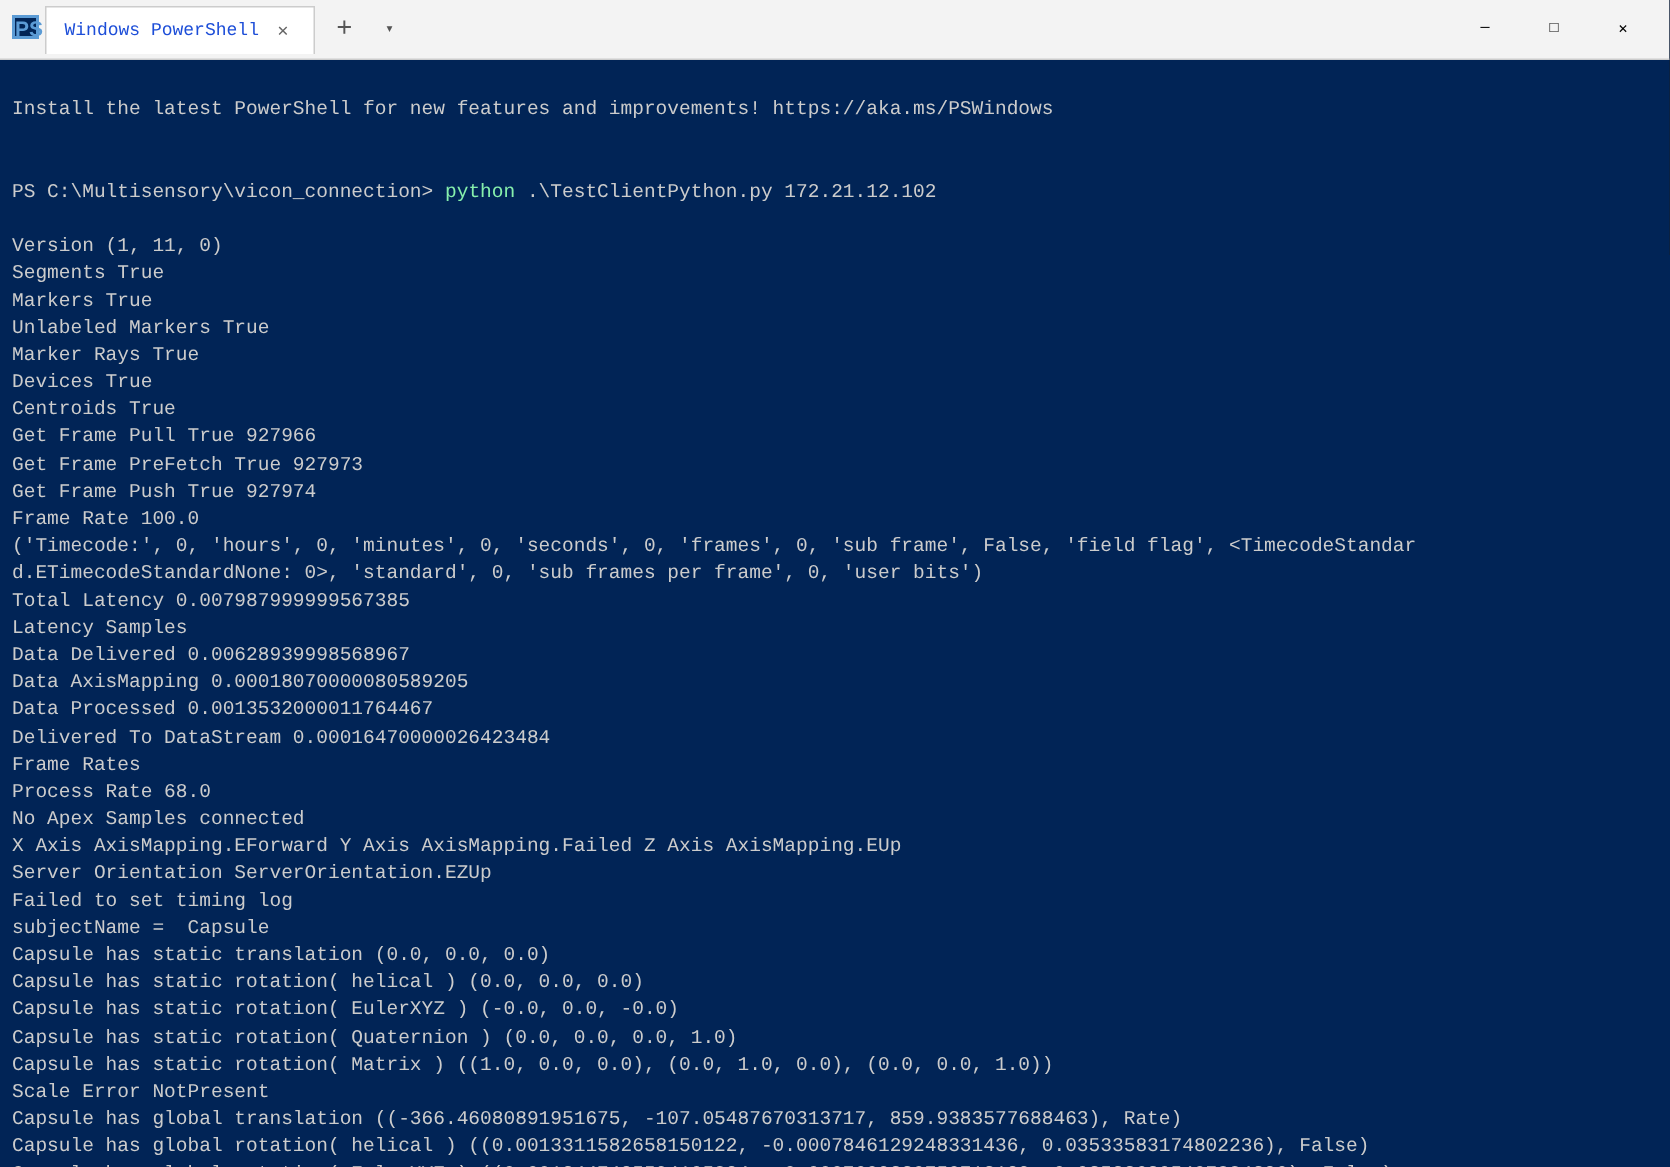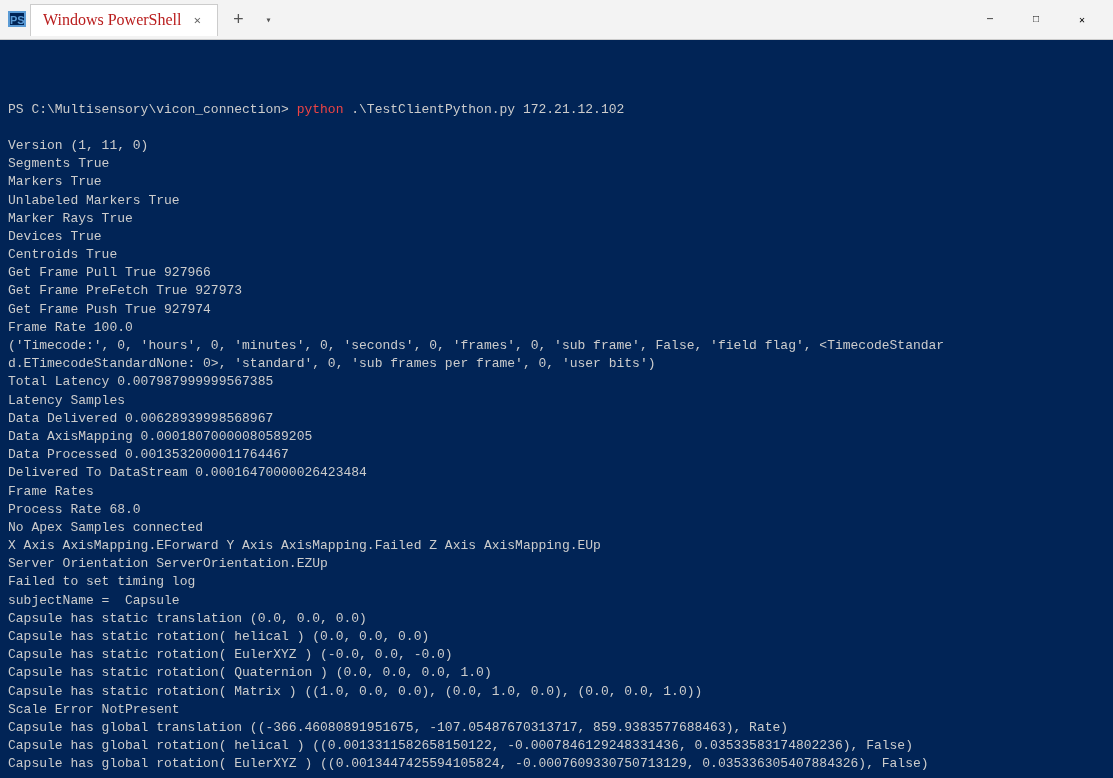--- a/index.html
+++ b/index.html
@@ -23,23 +23,23 @@
       display: flex;
       align-items: center;
       background: white;
       border: 1px solid #ccc;
       border-bottom: none;
       padding: 6px 12px;
       gap: 8px;
       height: 32px;
     }
     .tab-title {
-      font-size: 16px;
-      color: #b91c1c;
-      font-family: Liberation Serif, serif;
+      font-size: 12px;
+      color: #1d4ed8;
+      font-family: Liberation Mono, monospace;
     }
     .tab-close {
       font-size: 12px;
       color: #666;
       cursor: pointer;
       width: 16px;
       height: 16px;
       display: flex;
       align-items: center;
       justify-content: center;
@@ -91,21 +91,21 @@
       line-height: 1.4;
       white-space: pre-wrap;
       word-break: break-all;
     }
     
     .ps-icon {
       display: inline-block;
       background: #012456;
       border: 2px solid #5b9bd5;
       color: #5b9bd5;
-      font-size: 11px;
+      font-size: 14px;
       font-weight: bold;
       width: 18px;
       height: 16px;
       line-height: 14px;
       text-align: center;
       font-family: 'Segoe UI', sans-serif;
     }
   </style>
 </head>
 <body>
@@ -124,22 +124,23 @@
     <div class="tab-dropdown">▾</div>
   </div>
   <div class="window-controls">
     <div class="win-btn">─</div>
     <div class="win-btn">□</div>
     <div class="win-btn close">✕</div>
   </div>
 </div>
 
 <div class="terminal">
+<span>Install the latest PowerShell for new features and improvements! https://aka.ms/PSWindows</span>
 <br>
-<span><span>PS C:\Multisensory\vicon_connection&gt; </span><span style="color:#ef4444">python</span><span> .\TestClientPython.py 172.21.12.102</span></span>
+<span><span>PS C:\Multisensory\vicon_connection&gt; </span><span style="color:#86efac">python</span><span> .\TestClientPython.py 172.21.12.102</span></span>
 <span id="output-lines">
 <span>Version (1, 11, 0)</span>
 <span>Segments True</span>
 <span>Markers True</span>
 <span>Unlabeled Markers True</span>
 <span>Marker Rays True</span>
 <span>Devices True</span>
 <span>Centroids True</span>
 <span>Get Frame Pull True 927966</span>
 <span>Get Frame PreFetch True 927973</span>

